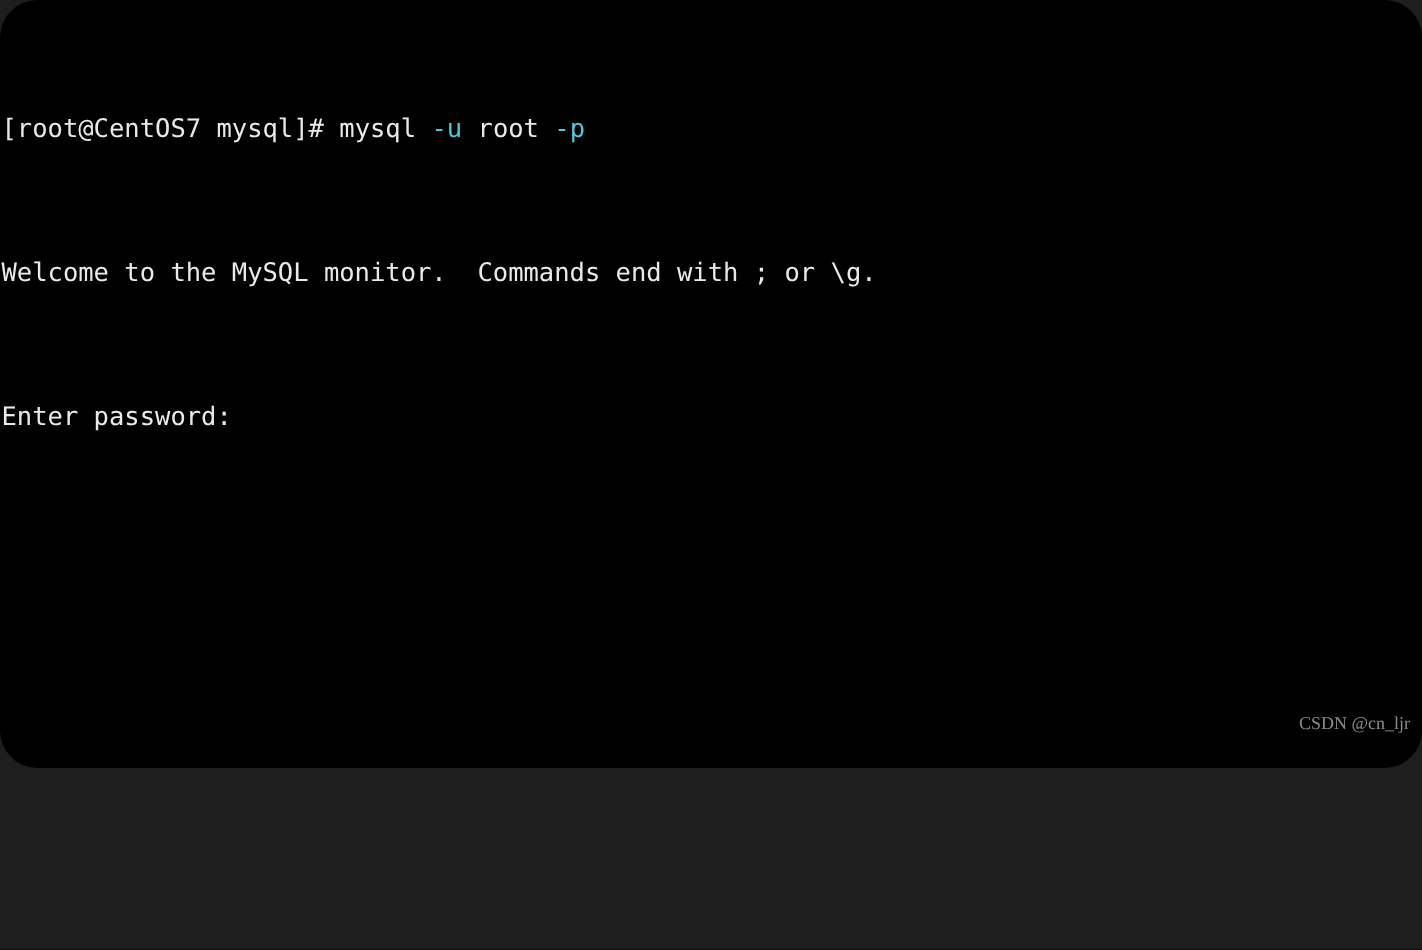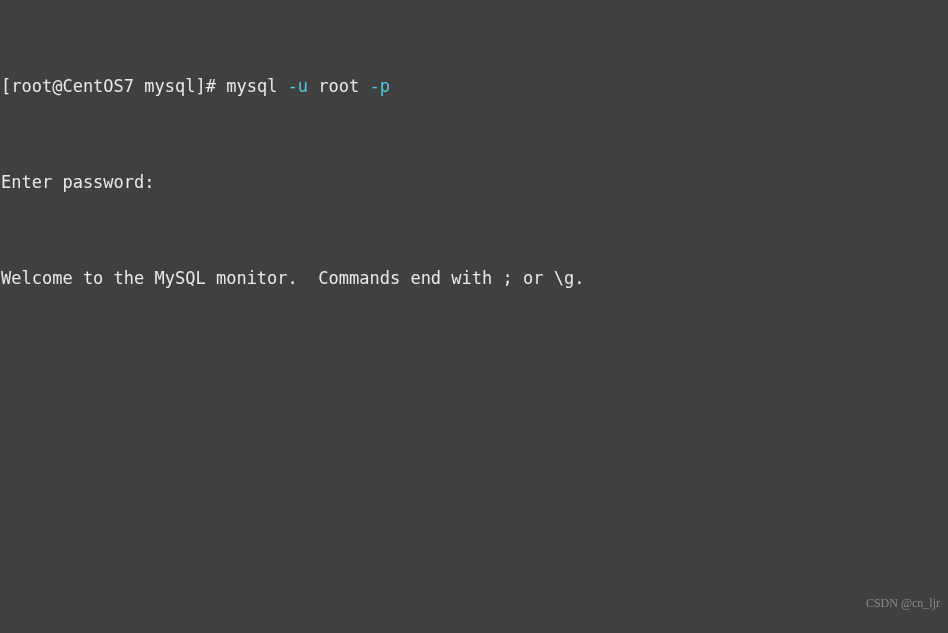--- a/index.html
+++ b/index.html
@@ -4,27 +4,28 @@
 <title>MySQL Terminal</title>
 <style>
   html, body {
     margin: 0;
     padding: 0;
     background: #1e1e1e;
   }
   #terminal {
     position: relative;
     width: 948px;
-    height: 633px;
-    background: #404040;
+    height: 512px;
+    background: #000000;
     overflow: hidden;
     font-family: "DejaVu Sans Mono", "Liberation Mono", monospace;
     font-size: 17px;
     line-height: 24px;
     color: #e9e9e9;
+    border-radius: 25px;
     -webkit-font-smoothing: antialiased;
   }
   #screen {
     position: absolute;
     left: 0;
     top: 2px;
     width: 948px;
     white-space: pre;
   }
   .line {
@@ -52,23 +53,23 @@
 </style>
 </head>
 <body>
 
 <div id="terminal">
 
   <div id="screen">
 
     <div class="line"><span>[root@CentOS7 mysql]#</span><span> </span><span>mysql</span><span> </span><span class="flag">-u</span><span> </span><span>root</span><span> </span><span class="flag">-p</span></div>
 
+    <div class="line">Welcome to the MySQL monitor.  Commands end with ; or \g.</div>
+
     <div class="line">Enter password:</div>
-
-    <div class="line">Welcome to the MySQL monitor.  Commands end with ; or \g.</div>
 
 
 
     <div class="line blank"></div>
 
     
 
     
 
     

